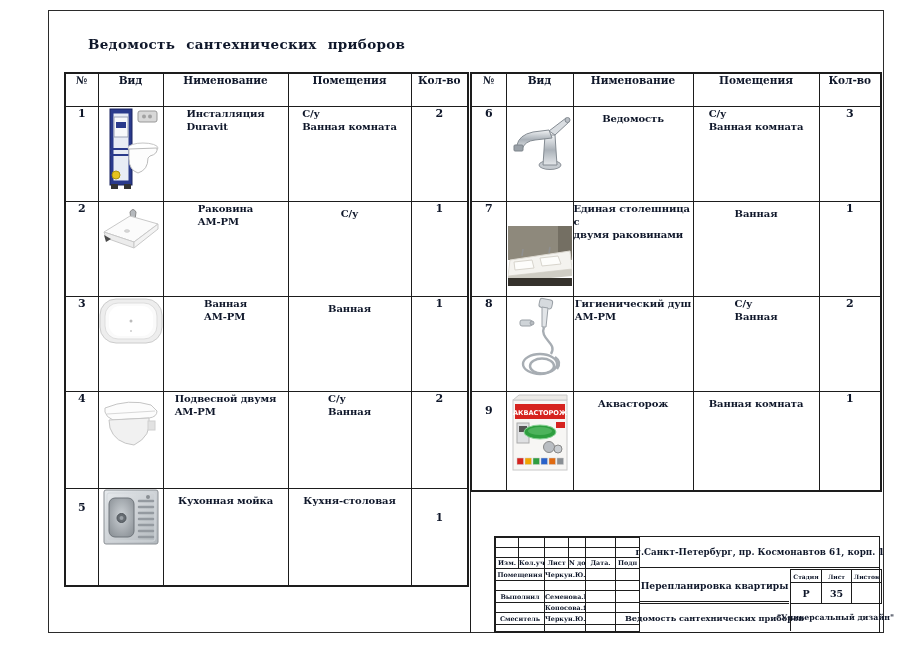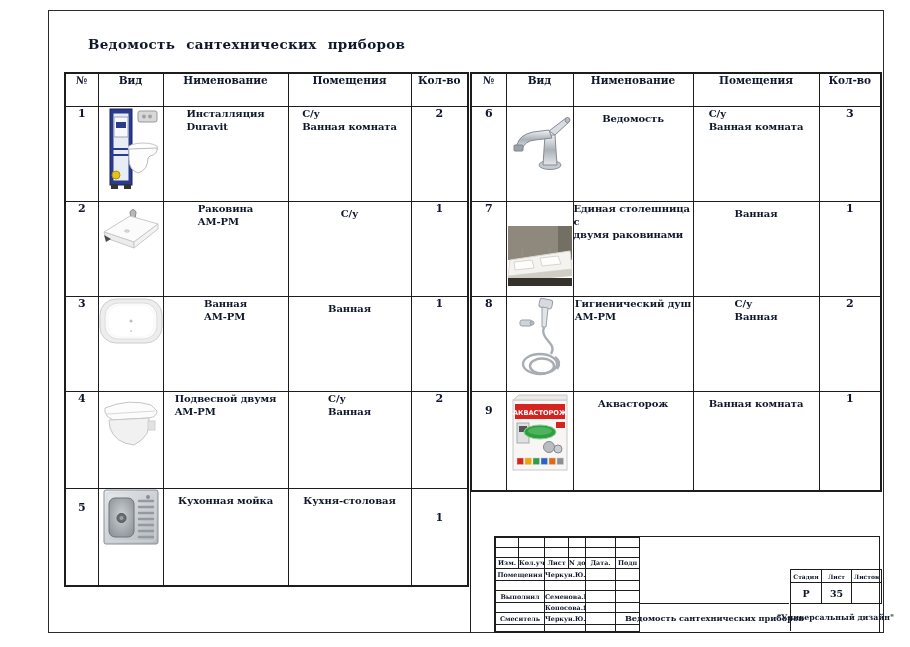--- a/index.html
+++ b/index.html
@@ -367,21 +367,23 @@
       </tr>
       <tr style="height:7px">
             <td colspan="2"></td>
             <td colspan="2"></td>
             <td></td>
             <td></td>
           </tr>
     </tbody>
       </table>
 
-
+    <div class="cellbox bb addr" style="left:144px;top:0;width:241px;height:31px;">г.Санкт-Петербург, пр. Космонавтов 61, корп. 1</div>
+
+    <div class="cellbox bb proj" style="left:144px;top:32px;width:150px;height:33px;">Перепланировка квартиры</div>
 
     <table style="left:295px;top:32px;width:91px;">
       <colgroup>
           <col style="width:31px">
           <col style="width:30px">
           <col style="width:30px">
         </colgroup>
       <tbody>
           <tr class="stagehdr">
         <td>Стадия</td>

